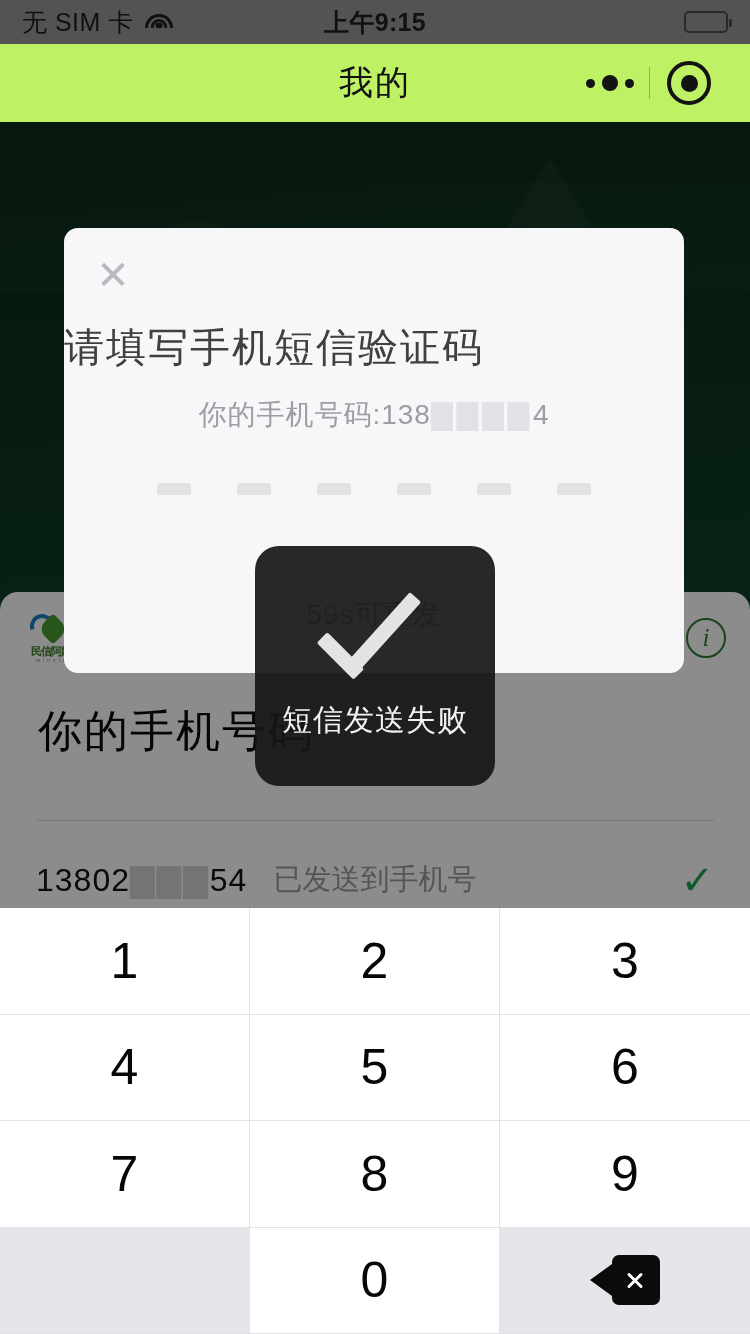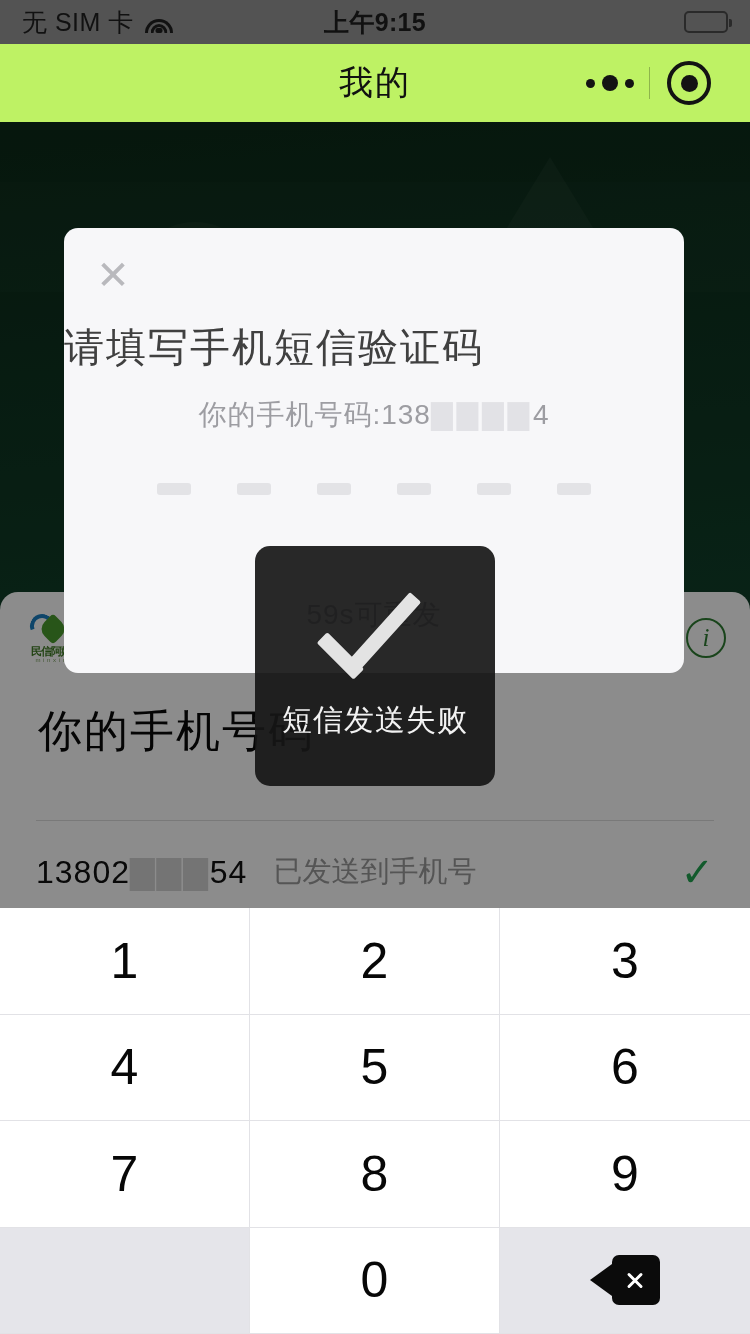--- a/index.html
+++ b/index.html
@@ -81,39 +81,39 @@
     font-family:"Liberation Serif", serif;
   }
   .bg-headline {
     position:absolute; left:38px; top:110px; font-size:44px; color:#0a0a0a;
     font-weight:400; letter-spacing:2px;
   }
   .bg-divider {
     position:absolute; left:36px; top:228px; width:678px; height:1px; background:#dddddd;
   }
   .bg-row {
-    position:absolute; left:36px; top:252px; width:678px; height:56px;
+    position:absolute; left:36px; top:260px; width:678px; height:56px;
     display:flex; align-items:center;
   }
   .bg-row .num { font-size:32px; color:#111; letter-spacing:1px; }
   .bg-row .num .mask { color:rgba(17,17,17,0.18); letter-spacing:2px; }
   .bg-row .tag { margin-left:26px; font-size:29px; color:#9b9b9b; }
   .bg-row .tick {
     margin-left:auto; color:#22a450; font-size:40px; line-height:40px; font-weight:300;
   }
 
   
   .dim { position:absolute; left:0; top:122px; width:750px; height:1212px; background:rgba(0,0,0,0.45); }
 
   
   .statusbar {
     position:absolute; left:0; top:0; width:750px; height:44px;
     background:#535353; display:flex; align-items:center; padding:0 22px; color:#111;
   }
-  .sb-left { display:flex; align-items:center; gap:10px; font-size:25px; letter-spacing:0.5px; }
+  .sb-left { display:flex; align-items:flex-start; gap:10px; font-size:25px; letter-spacing:0.5px; }
   .sb-center {
     position:absolute; left:0; right:0; text-align:center; font-size:25px;
     font-weight:600; letter-spacing:0.3px;
   }
   .sb-right { margin-left:auto; display:flex; align-items:center; z-index:2; }
   .wifi { width:30px; height:22px; position:relative; }
   .wifi i {
     position:absolute; left:50%; bottom:0; transform:translateX(-50%);
     border:3px solid #111; border-bottom:none; border-radius:50% 50% 0 0 / 100% 100% 0 0;
   }
@@ -180,21 +180,21 @@
     width:34px; height:12px; border-radius:3px; background:#e3e3e6;
   }
   .resend {
     position:absolute; left:0; right:0; top:368px; text-align:center;
     font-size:28px; color:#9d9da2; letter-spacing:1px;
   }
 
   
   .toast {
     position:absolute; left:255px; top:546px; width:240px; height:240px;
-    background:rgba(22,22,22,0.92); border-radius:15px;
+    background:rgba(22,22,22,0.92); border-radius:24px;
     display:flex; flex-direction:column; align-items:center; justify-content:center;
   }
   .toast .check { width:130px; height:92px; position:relative; margin-bottom:22px; margin-top:-6px; }
   .toast .check:before, .toast .check:after {
     content:""; position:absolute; background:#e3e3e3; border-radius:2px;
   }
   .toast .check:before { left:12px; top:44px; width:52px; height:15px; transform:rotate(45deg); transform-origin:left center; }
   .toast .check:after  { left:44px; top:72px; width:92px; height:15px; transform:rotate(-48deg); transform-origin:left center; }
   .toast .msg { font-size:30px; color:#f2f2f2; letter-spacing:1px; }
 

